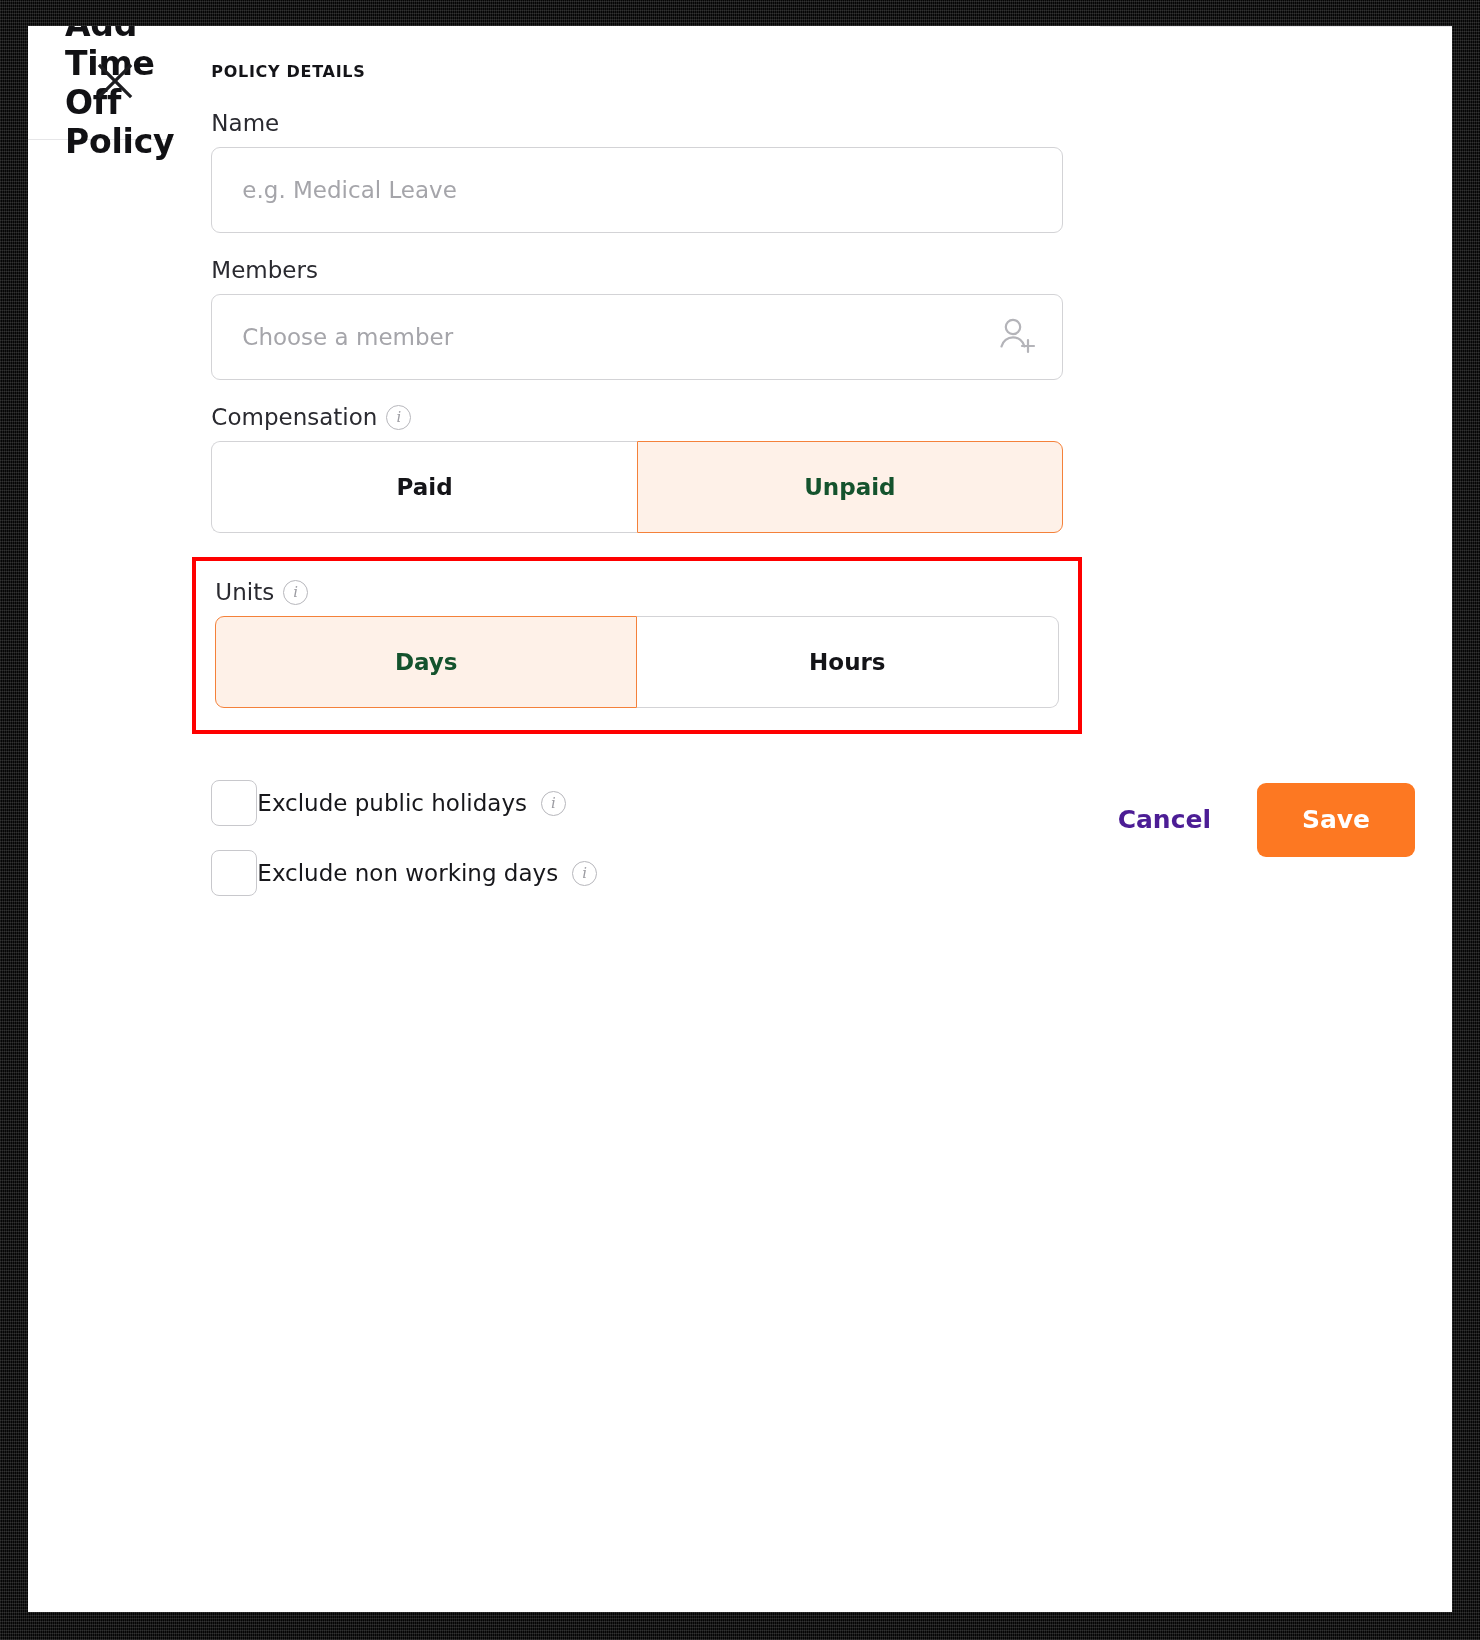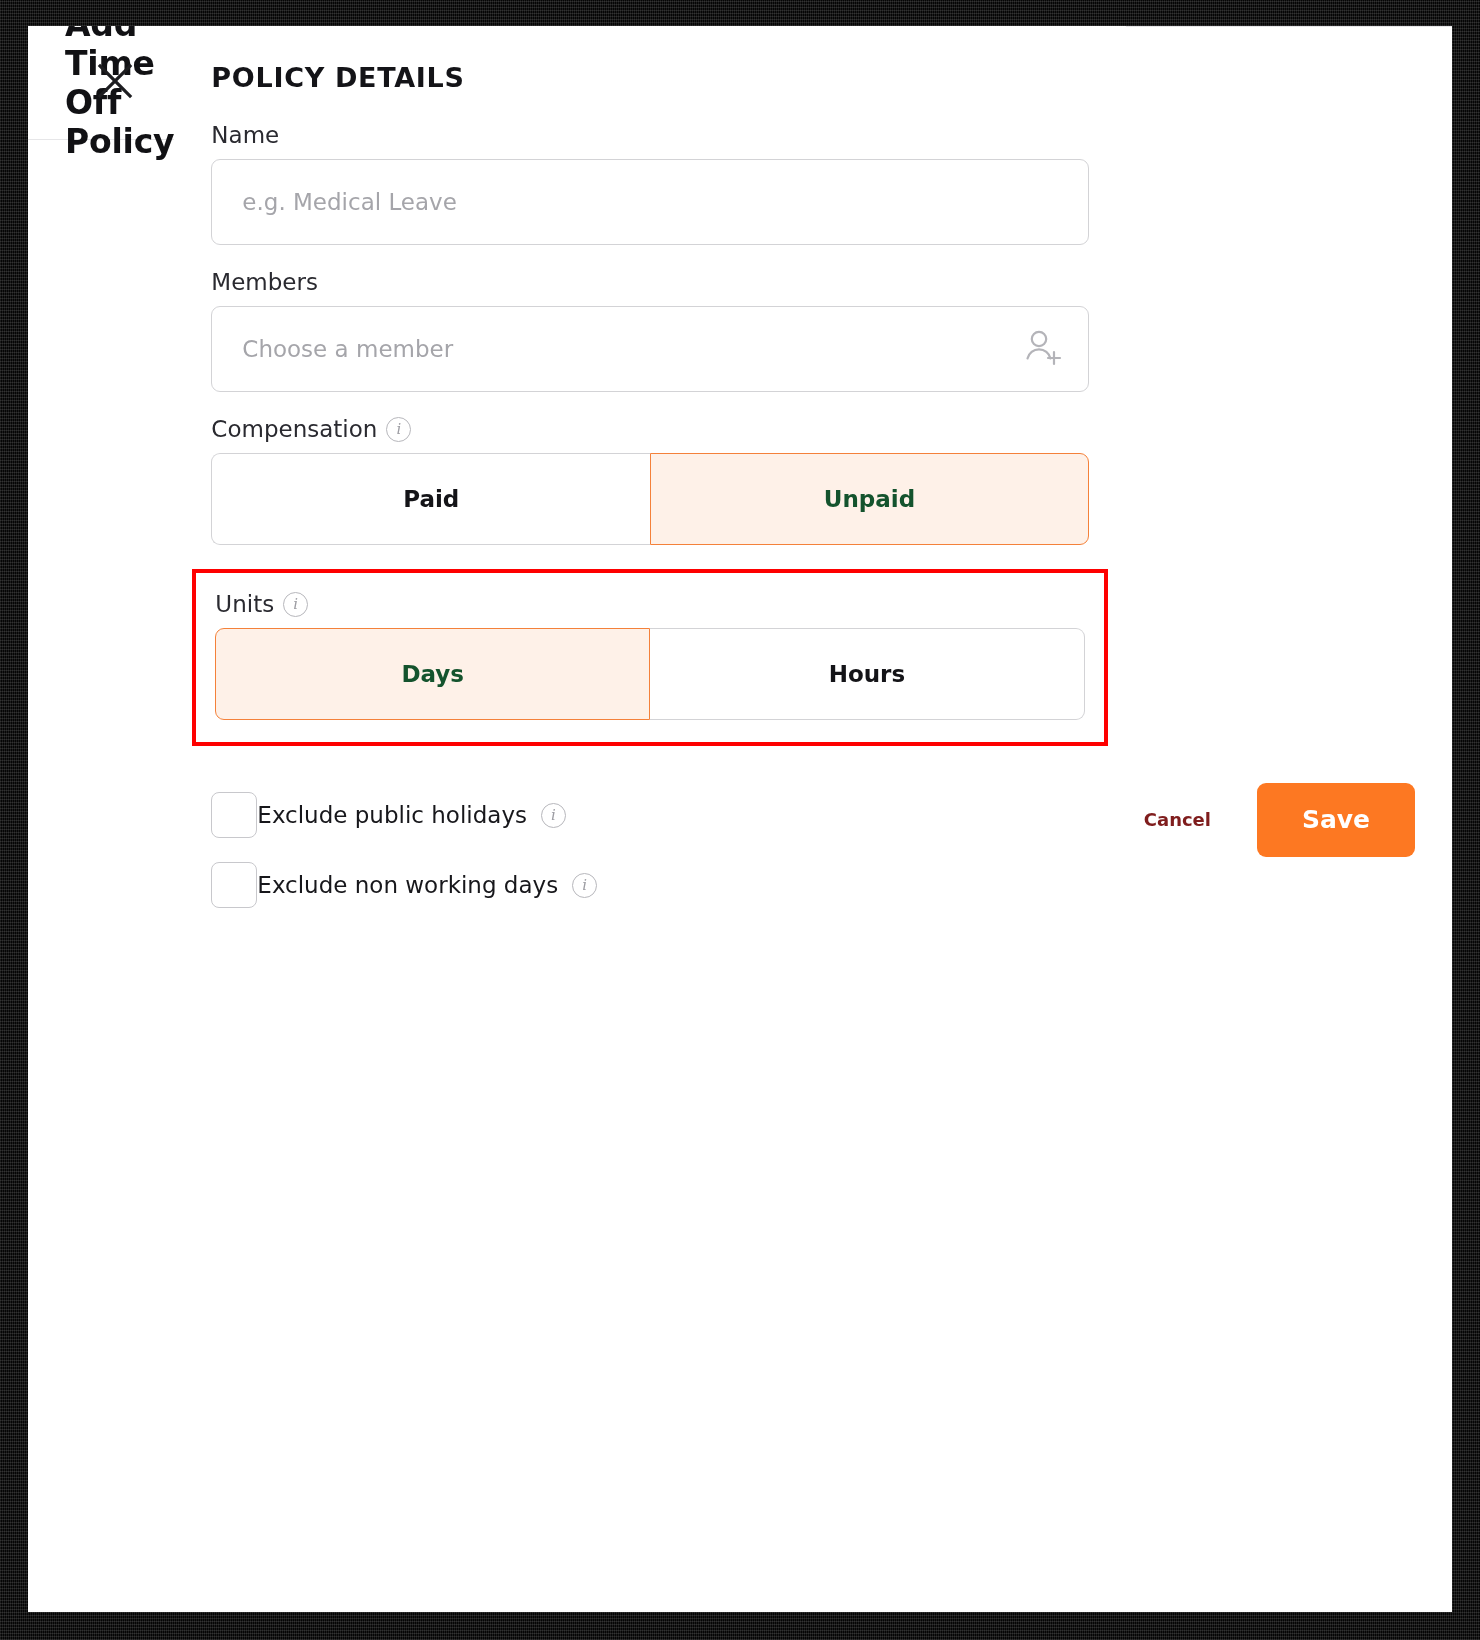--- a/index.html
+++ b/index.html
@@ -68,21 +68,21 @@
   }
 
   
   .modal-body {
     flex: 1 1 auto;
     position: relative;
     padding: 36px 37px 0 37px;
   }
 
   .section-title {
-    font-size: 27px;
+    font-size: 16px;
     font-weight: bold;
     letter-spacing: 0.7px;
     color: #141418;
     margin-bottom: 29px;
   }
 
   .field-label {
     font-size: 23px;
     color: #2a2a30;
     margin-bottom: 11px;
@@ -205,22 +205,22 @@
     border-top: 1px solid #e6e6e8;
     display: flex;
     align-items: center;
     justify-content: flex-end;
     gap: 28px;
     padding-right: 37px;
   }
   .btn-cancel {
     background: none;
     border: none;
-    color: #7f1d1d;
-    font-size: 18px;
+    color: #4c1d95;
+    font-size: 25px;
     font-weight: bold;
     cursor: pointer;
     padding: 14px 18px;
     font-family: "DejaVu Sans", sans-serif;
   }
   .btn-save {
     background: #fd7822;
     border: none;
     color: #ffffff;
     font-size: 25px;

